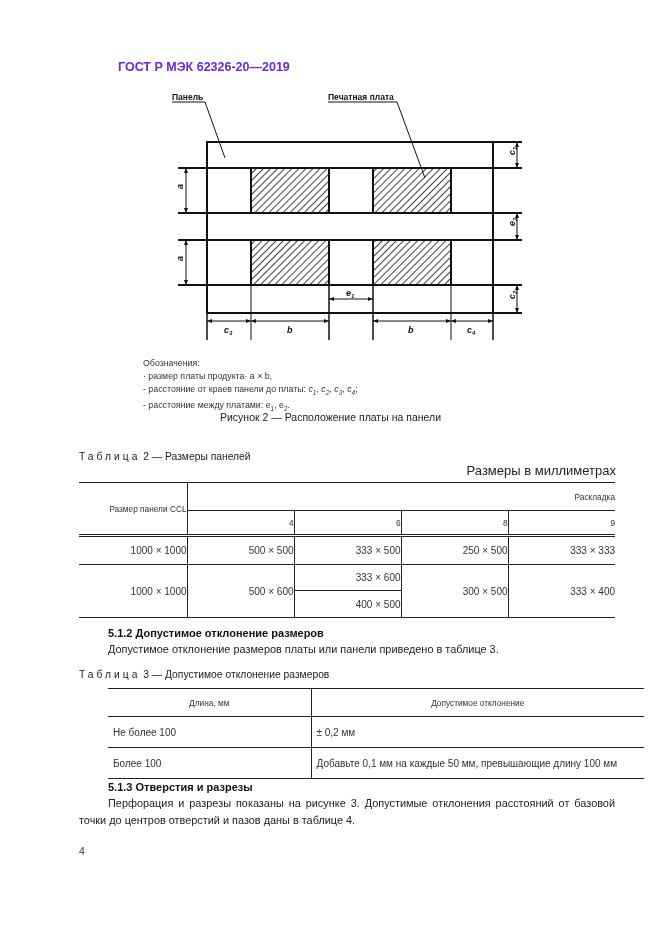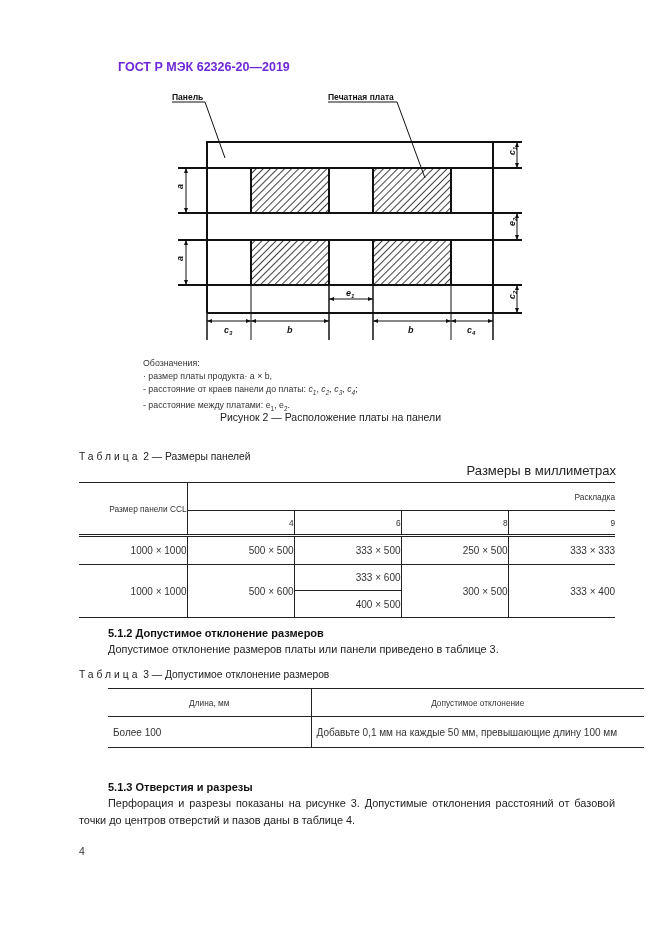--- a/index.html
+++ b/index.html
@@ -192,20 +192,24 @@
   <colgroup>
       <col style="width:203px">
       <col style="width:333px">
     </colgroup>
   <tbody>
       <tr class="h">
     <td class="small edge-l">Длина, мм</td>
     <td class="small edge-r">Допустимое отклонение</td>
   </tr>
   <tr class="r">
+    <td class="edge-l">Не более 100</td>
+    <td class="edge-r">± 0,2 мм</td>
+  </tr>
+  <tr class="r">
     <td class="edge-l">Более 100</td>
     <td class="edge-r">Добавьте 0,1 мм на каждые 50 мм, превышающие длину 100 мм</td>
   </tr>
 </tbody>
   </table>
 
 <div class="abs sec" style="top:781px">5.1.3 Отверстия и разрезы</div>
 <div class="abs para" style="left:79px; top:795px; width:536px; text-indent:29px; text-align:justify;">Перфорация и разрезы показаны на рисунке 3. Допустимые отклонения расстояний от базовой точки до центров отверстий и пазов даны в таблице 4.</div>
 
 <div class="abs page-num">4</div>

